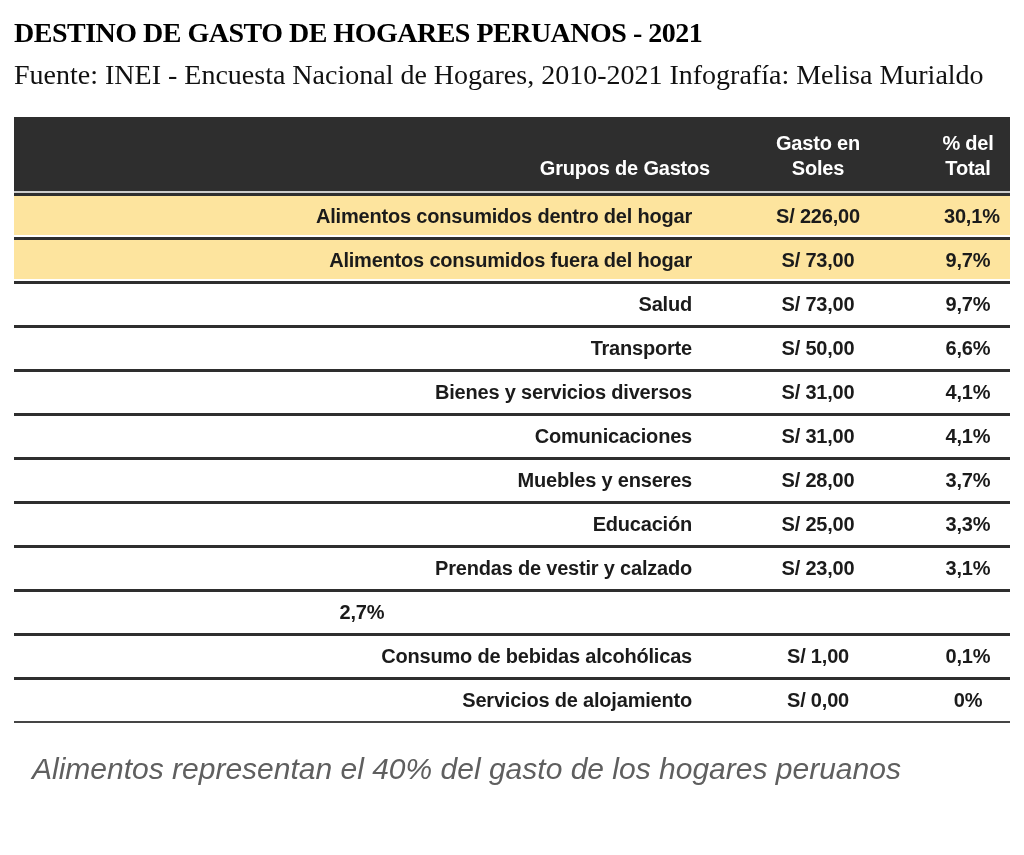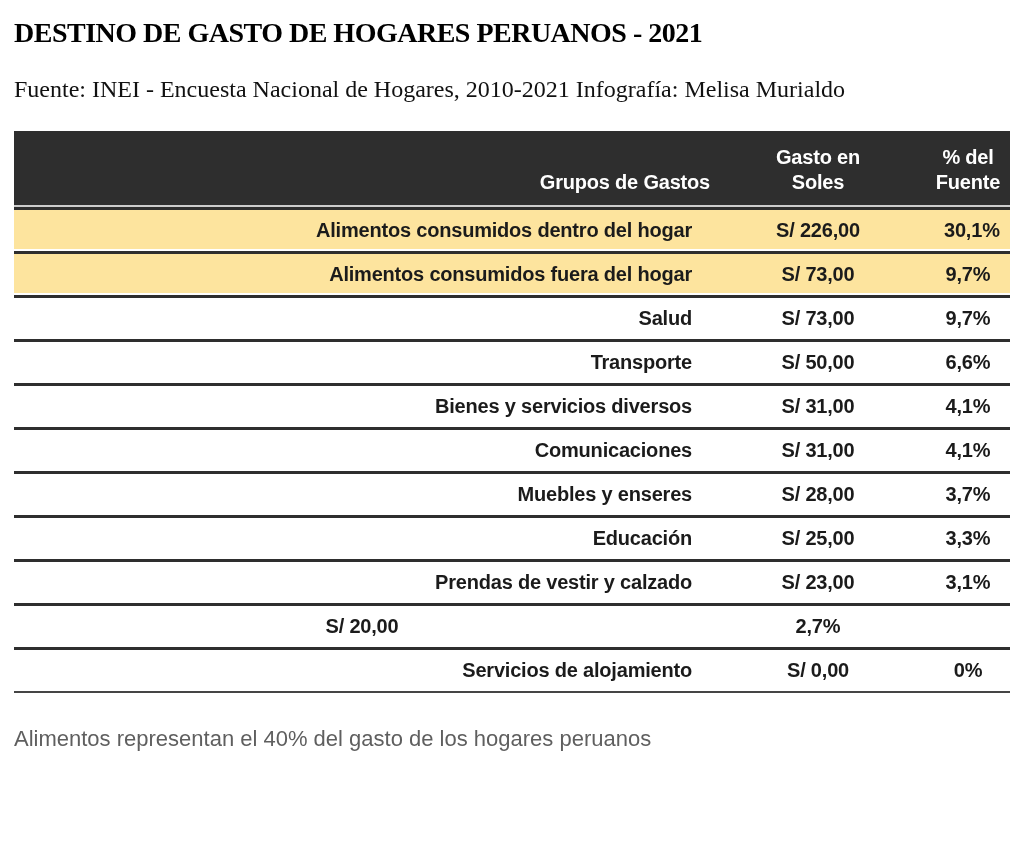--- a/index.html
+++ b/index.html
@@ -25,23 +25,23 @@
     margin:12px 0 0;
     font-family:"Liberation Serif","DejaVu Serif",serif;
     font-size:28px;
     line-height:42px;
     font-weight:bold;
     color:#000000;
     letter-spacing:-0.5px;
     white-space:nowrap;
   }
   .subtitle{
-    margin:22px 0 0;
+    margin:8px 0 0;
     font-family:"Liberation Serif","DejaVu Serif",serif;
-    font-size:24px;
+    font-size:28px;
     line-height:26px;
     color:#111111;
   }
   .table{
     margin-top:29px;
     width:996px;
   }
   .thead{
     display:grid;
     grid-template-columns:1fr 216px 84px;
@@ -81,42 +81,43 @@
   }
   .row .cell{
     padding:9px 18px;
     font-size:20px;
     line-height:23px;
     font-weight:bold;
     color:var(--body-text);
     letter-spacing:-0.2px;
   }
   .note{
-    margin:32px 0 0;
-    font-size:22px;
+    margin:32px 18px 0;
+    font-size:30px;
     line-height:28px;
+    font-style:italic;
     color:var(--note-text);
   }
 </style>
 </head>
 <body>
 
 <div class="page">
 
   <h1 class="title">DESTINO DE GASTO DE HOGARES PERUANOS - 2021</h1>
 
   <p class="subtitle">Fuente: INEI - Encuesta Nacional de Hogares, 2010-2021 Infografía: Melisa Murialdo</p>
 
   <div class="table">
     <div class="thead">
       <div class="cell name">Grupos de Gastos</div>
       <div class="cell num">Gasto en
 Soles</div>
       <div class="cell num">% del
-Fuente</div>
+Total</div>
     </div>
     <div id="rows">
   <div class="row highlight">
     <div class="cell name">Alimentos consumidos dentro del hogar</div>
     <div class="cell num">S/ 226,00</div>
     <div class="cell num">30,1%</div>
   </div>
 
 
   <div class="row highlight">
@@ -161,24 +162,28 @@
     <div class="cell num">3,3%</div>
   </div>
 
   <div class="row">
     <div class="cell name">Prendas de vestir y calzado</div>
     <div class="cell num">S/ 23,00</div>
     <div class="cell num">3,1%</div>
   </div>
 
   <div class="row">
-    <div class="cell num">S/ 20,00</div>
     <div class="cell num">2,7%</div>
   </div>
 
+  <div class="row">
+    <div class="cell name">Consumo de bebidas alcohólicas</div>
+    <div class="cell num">S/ 1,00</div>
+    <div class="cell num">0,1%</div>
+  </div>
 
   <div class="row">
     <div class="cell name">Servicios de alojamiento</div>
     <div class="cell num">S/ 0,00</div>
     <div class="cell num">0%</div>
   </div>
 </div>
   </div>
 
   <p class="note">Alimentos representan el 40% del gasto de los hogares peruanos</p>

